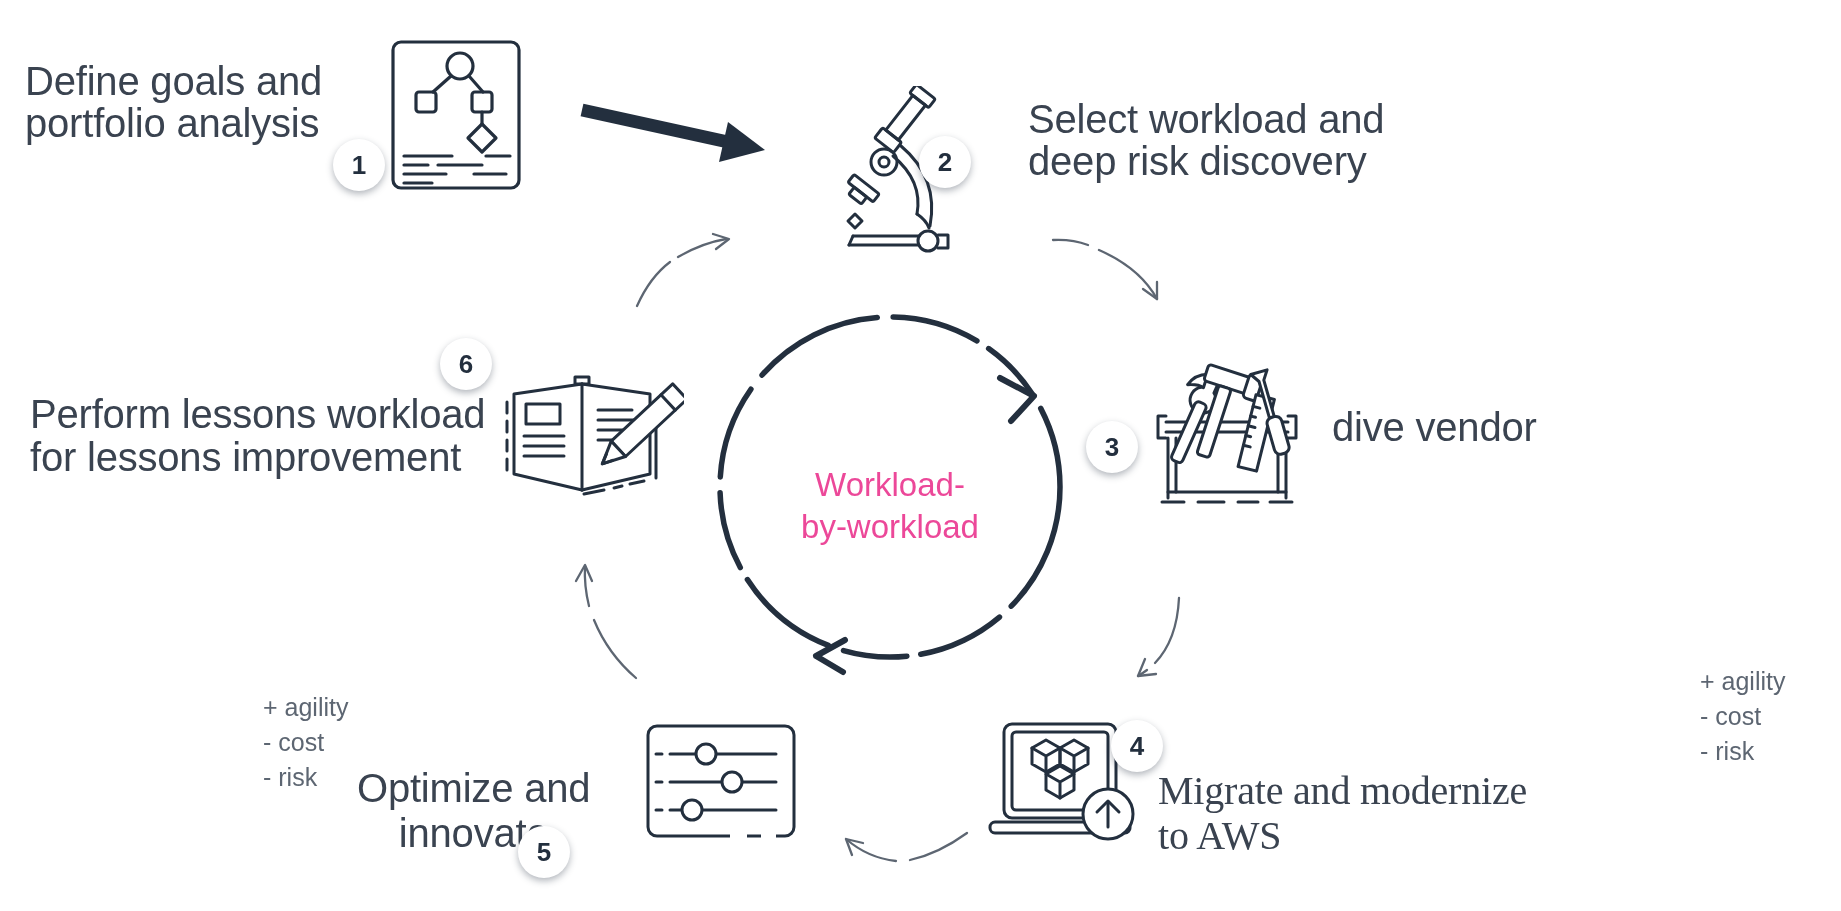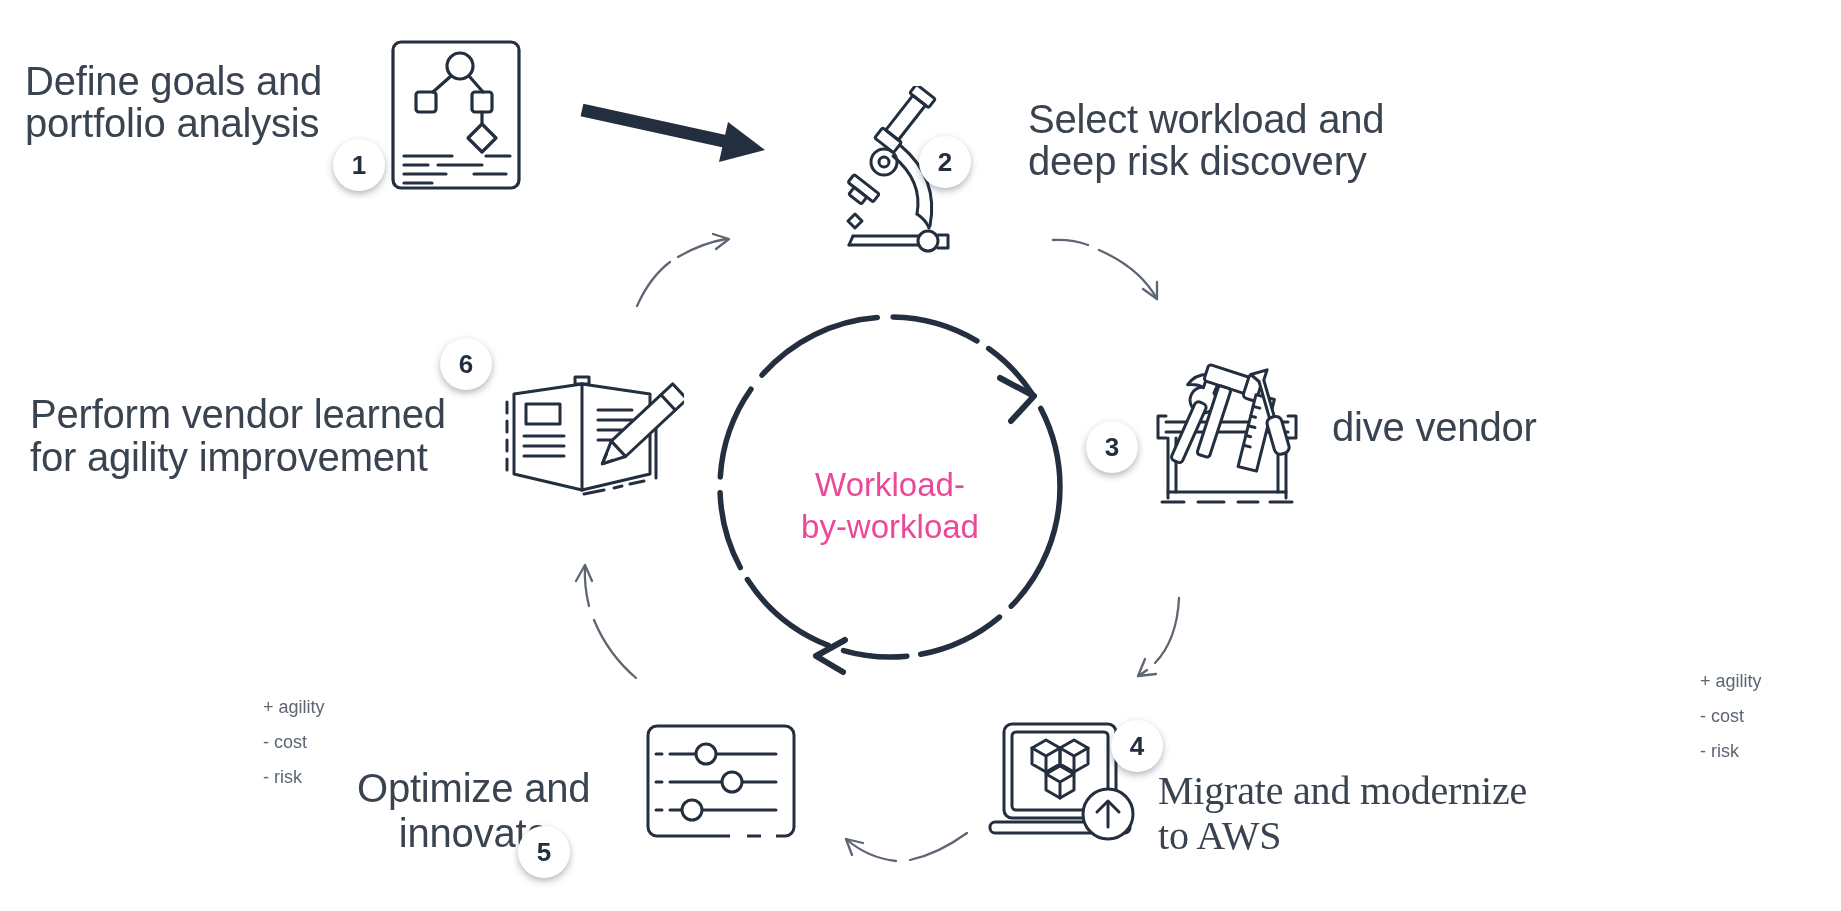--- a/index.html
+++ b/index.html
@@ -16,21 +16,21 @@
   }
   .overlay{position:absolute;left:0;top:0;width:1841px;height:911px;z-index:1;}
   .label{position:absolute;z-index:2;color:var(--text);font-size:40px;line-height:42px;white-space:nowrap;letter-spacing:-0.2px;}
   .label .ln{display:block;}
   .label-1{left:25px;top:60px;}
   .label-2{left:988px;top:98px;margin-left:40px;}
   .label-3{left:1332px;top:406px;}
   .label-4{left:1158px;top:768px;line-height:45px;font-family:Liberation Serif, serif;}
   .label-5{left:357px;top:766px;line-height:45px;text-align:center;}
   .label-6{left:30px;top:393px;line-height:43px;}
-  .annot{position:absolute;z-index:2;color:var(--muted);font-size:18px;line-height:35px;white-space:nowrap;}
+  .annot{position:absolute;z-index:2;color:var(--muted);font-size:25px;line-height:35px;white-space:nowrap;}
   .annot .ln{display:block;}
   .annot-left{left:263px;top:690px;}
   .annot-right{left:1700px;top:664px;}
   .center-label{
     position:absolute;z-index:2;left:740px;top:464px;width:300px;
     text-align:center;color:#ec4899;font-size:33px;line-height:42px;
   }
   .center-label .ln{display:block;}
   .badge{
     position:absolute;z-index:4;width:52px;height:52px;border-radius:50%;
@@ -117,22 +117,22 @@
   </div>
   <div class="label label-4">
     <span class="ln">Migrate and modernize</span>
     <span class="ln">to AWS</span>
   </div>
   <div class="label label-5">
     <span class="ln">Optimize and</span>
     <span class="ln">innovate</span>
   </div>
   <div class="label label-6">
-    <span class="ln">Perform vendor learned</span>
-    <span class="ln">for agility improvement</span>
+    <span class="ln">Perform lessons workload</span>
+    <span class="ln">for lessons improvement</span>
   </div>
 
   <div class="annot annot-left">
     <span class="ln">+ agility</span>
     <span class="ln">- cost</span>
     <span class="ln">- risk</span>
   </div>
   <div class="annot annot-right">
     <span class="ln">+ agility</span>
     <span class="ln">- cost</span>

